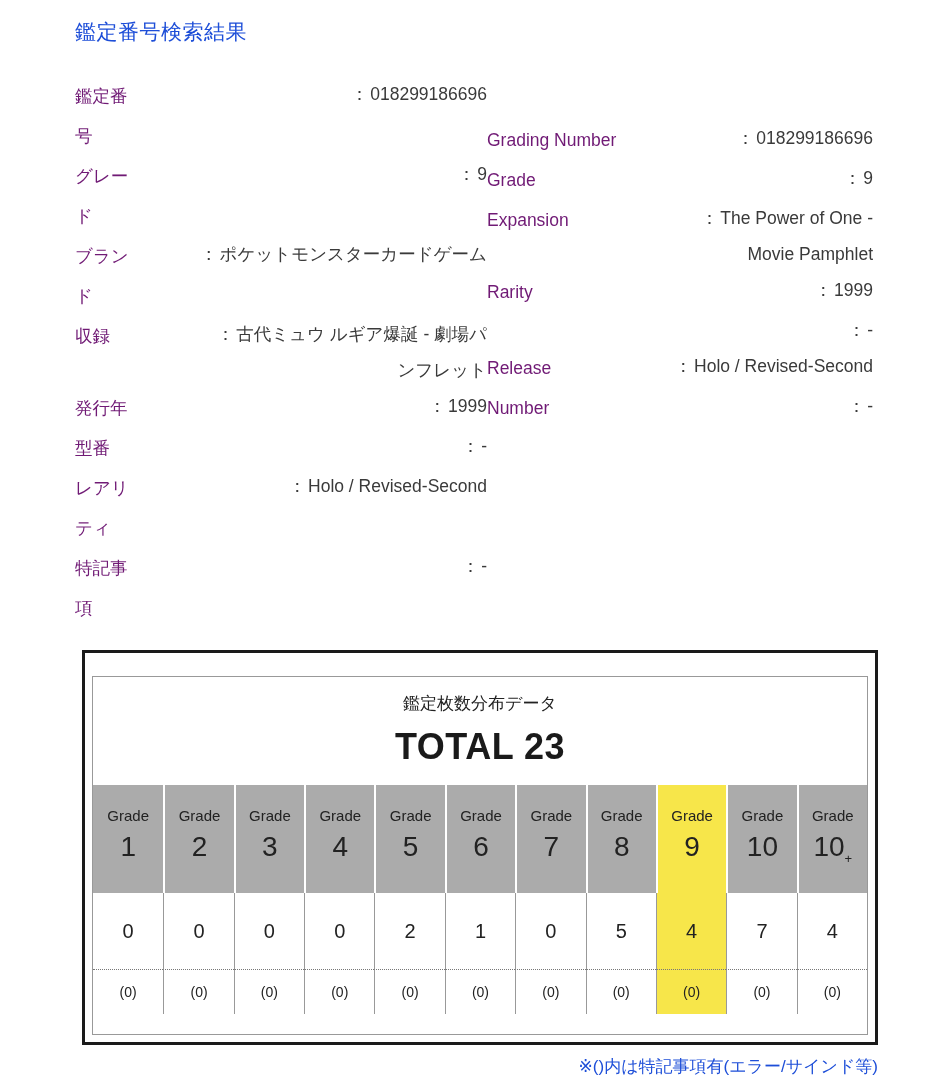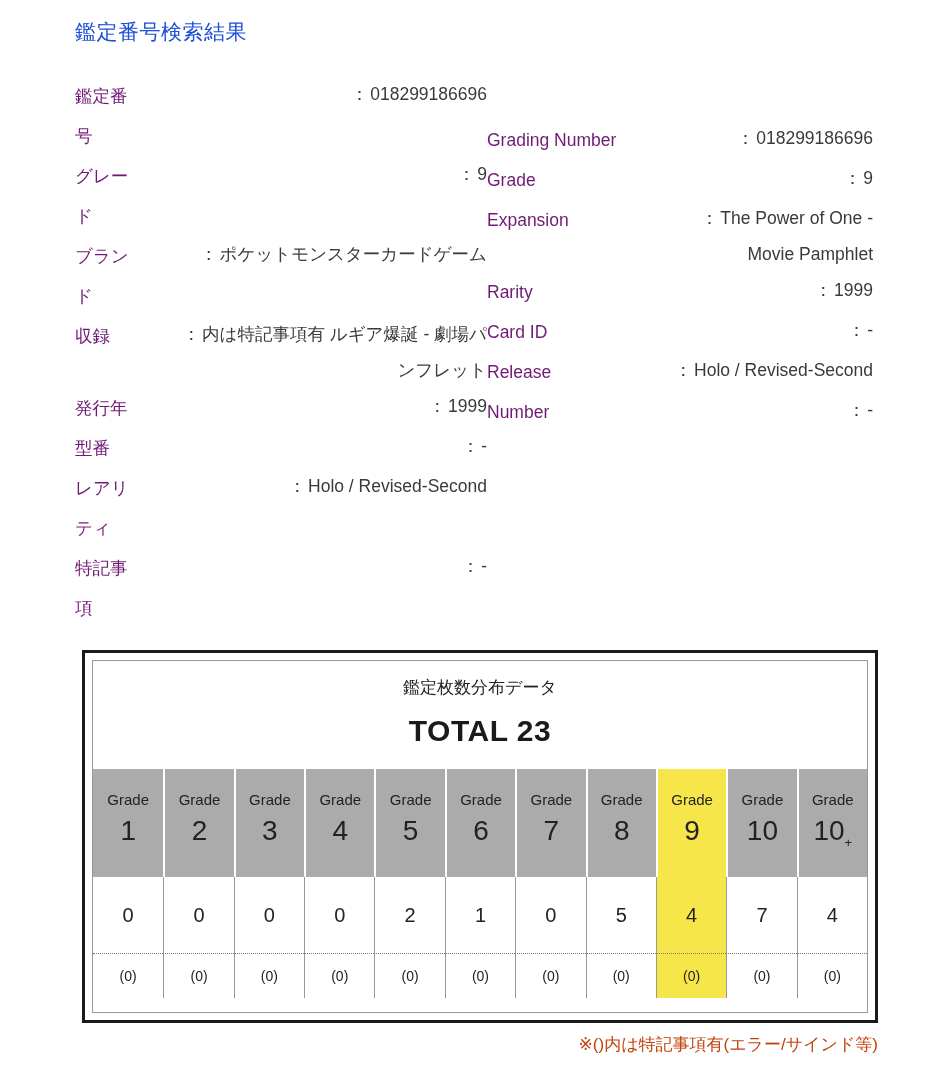--- a/index.html
+++ b/index.html
@@ -25,25 +25,25 @@
   .dcol-left  .dlbl { width: 62px;  }
   .dcol-right .dlbl { width: 158px; }
   .dval { flex: 1; line-height: 36px; white-space: pre-wrap; color: #3a3a3a; text-align: right; }
   .colon { margin-right: 2px; }
 
   
   .dist-box {
     margin: 22px 0 0 7px; width: 796px;
     border: 3px solid #1a1a1a; padding: 7px; background: #fff;
   }
-  .dist-inner { border: 1px solid #999999; padding-bottom: 14px; }
+  .dist-inner { border: 1px solid #999999; padding-bottom: 20px; margin-top: 16px; }
   .dist-head { text-align: center; padding-top: 16px; }
   .dist-title { font-size: 17px; color: #222222; line-height: 22px; }
   .dist-total {
-    font-size: 30px; font-weight: 700; color: #1a1a1a;
+    font-size: 36px; font-weight: 700; color: #1a1a1a;
     line-height: 36px; margin: 14px 0 20px 0; letter-spacing: 0.5px;
   }
   .grid11 { display: grid; grid-template-columns: repeat(11, 1fr); }
   .gcell {
     background: #ababab; border-left: 2px solid #ffffff;
     text-align: center; padding: 22px 0 18px 0;
   }
   .gcell:first-child { border-left: none; }
   .gword { font-size: 15px; color: #222222; line-height: 18px; }
   .gnum  { font-size: 28px; color: #222222; line-height: 32px; margin-top: 6px; }
@@ -56,21 +56,21 @@
   .ccell:first-child { border-left: none; }
   .pcell {
     border-left: 1px solid #999999; text-align: center;
     padding: 14px 0 13px 0; font-size: 14px; color: #222222; line-height: 17px;
   }
   .pcell:first-child { border-left: none; }
   .hl { background: #f7e64a; }
 
   .footnote {
     width: 796px; margin: 10px 0 0 7px; text-align: right;
-    font-size: 17px; color: #c2410c;
+    font-size: 17px; color: #1d4ed8;
   }
 </style>
 </head>
 <body>
 
 <div class="content">
 
   <h1 class="page-title">鑑定番号検索結果</h1>
 
   <div class="details">
@@ -86,21 +86,21 @@
 ド</div>
         <div class="dval"><span class="colon">：</span><span>9</span></div>
       </div>
       <div class="drow">
         <div class="dlbl">ブラン
 ド</div>
         <div class="dval"><span class="colon">：</span><span>ポケットモンスターカードゲーム</span></div>
       </div>
       <div class="drow">
         <div class="dlbl">収録</div>
-        <div class="dval"><span class="colon">：</span><span>内は特記事項有 ルギア爆誕 - 劇場パ
+        <div class="dval"><span class="colon">：</span><span>古代ミュウ ルギア爆誕 - 劇場パ
 ンフレット</span></div>
       </div>
       <div class="drow">
         <div class="dlbl">発行年</div>
         <div class="dval"><span class="colon">：</span><span>1999</span></div>
       </div>
       <div class="drow">
         <div class="dlbl">型番</div>
         <div class="dval"><span class="colon">：</span><span>-</span></div>
       </div>
@@ -128,21 +128,20 @@
       <div class="drow">
         <div class="dlbl">Expansion</div>
         <div class="dval"><span class="colon">：</span><span>The Power of One -
 Movie Pamphlet</span></div>
       </div>
       <div class="drow">
         <div class="dlbl">Rarity</div>
         <div class="dval"><span class="colon">：</span><span>1999</span></div>
       </div>
       <div class="drow">
-        <div class="dlbl">Card ID</div>
         <div class="dval"><span class="colon">：</span><span>-</span></div>
       </div>
       <div class="drow">
         <div class="dlbl">Release</div>
         <div class="dval"><span class="colon">：</span><span>Holo / Revised-Second</span></div>
       </div>
       <div class="drow">
         <div class="dlbl">Number</div>
         <div class="dval"><span class="colon">：</span><span>-</span></div>
       </div>

